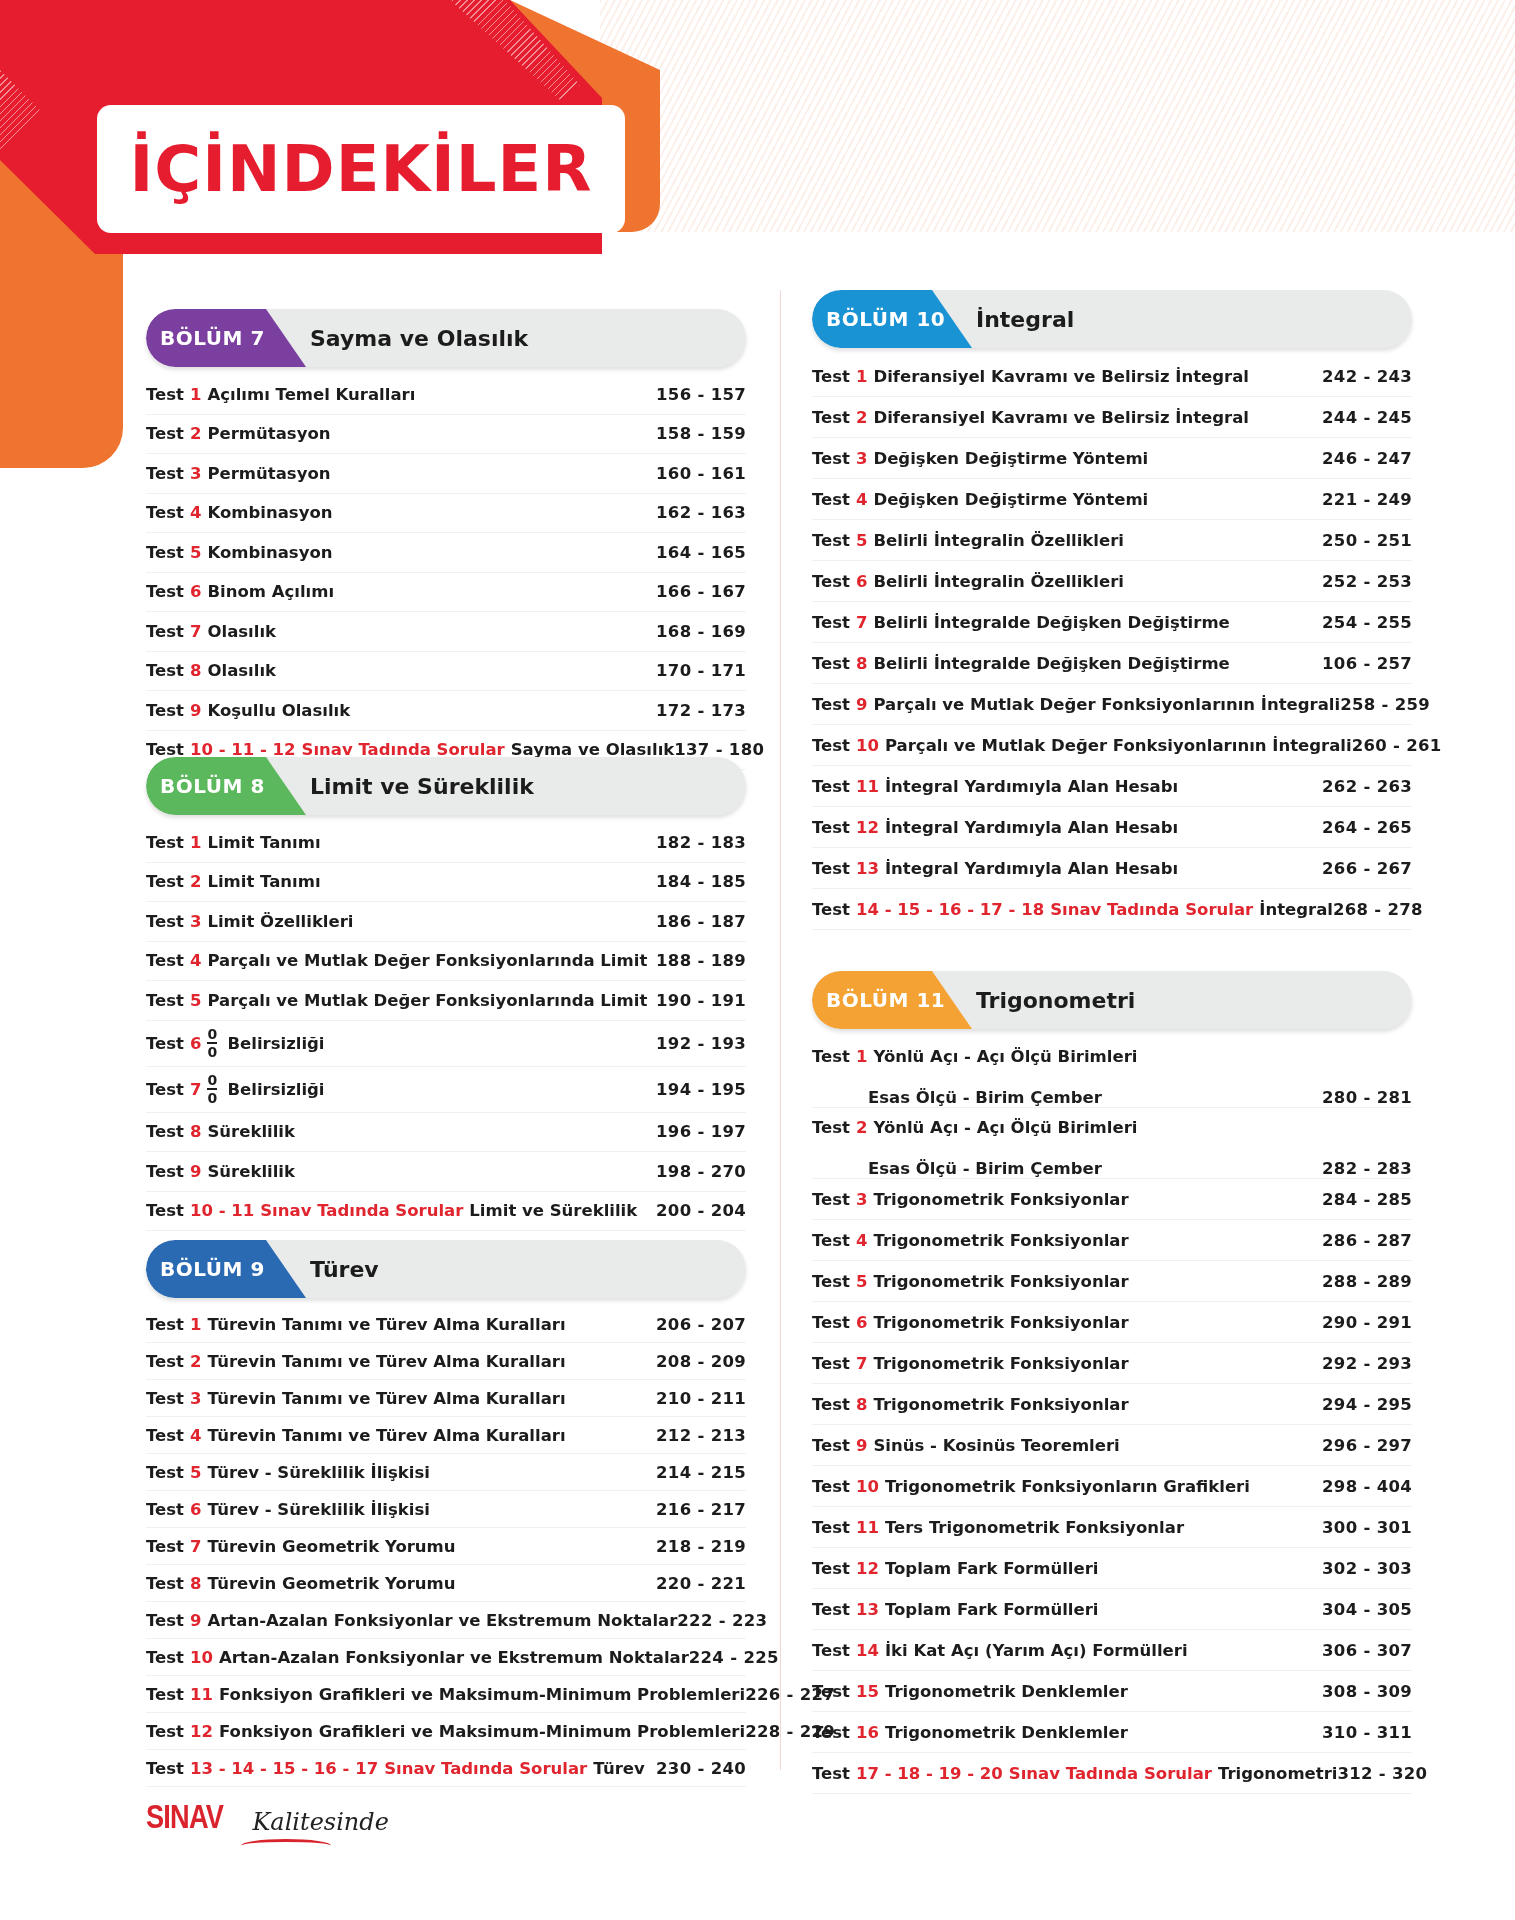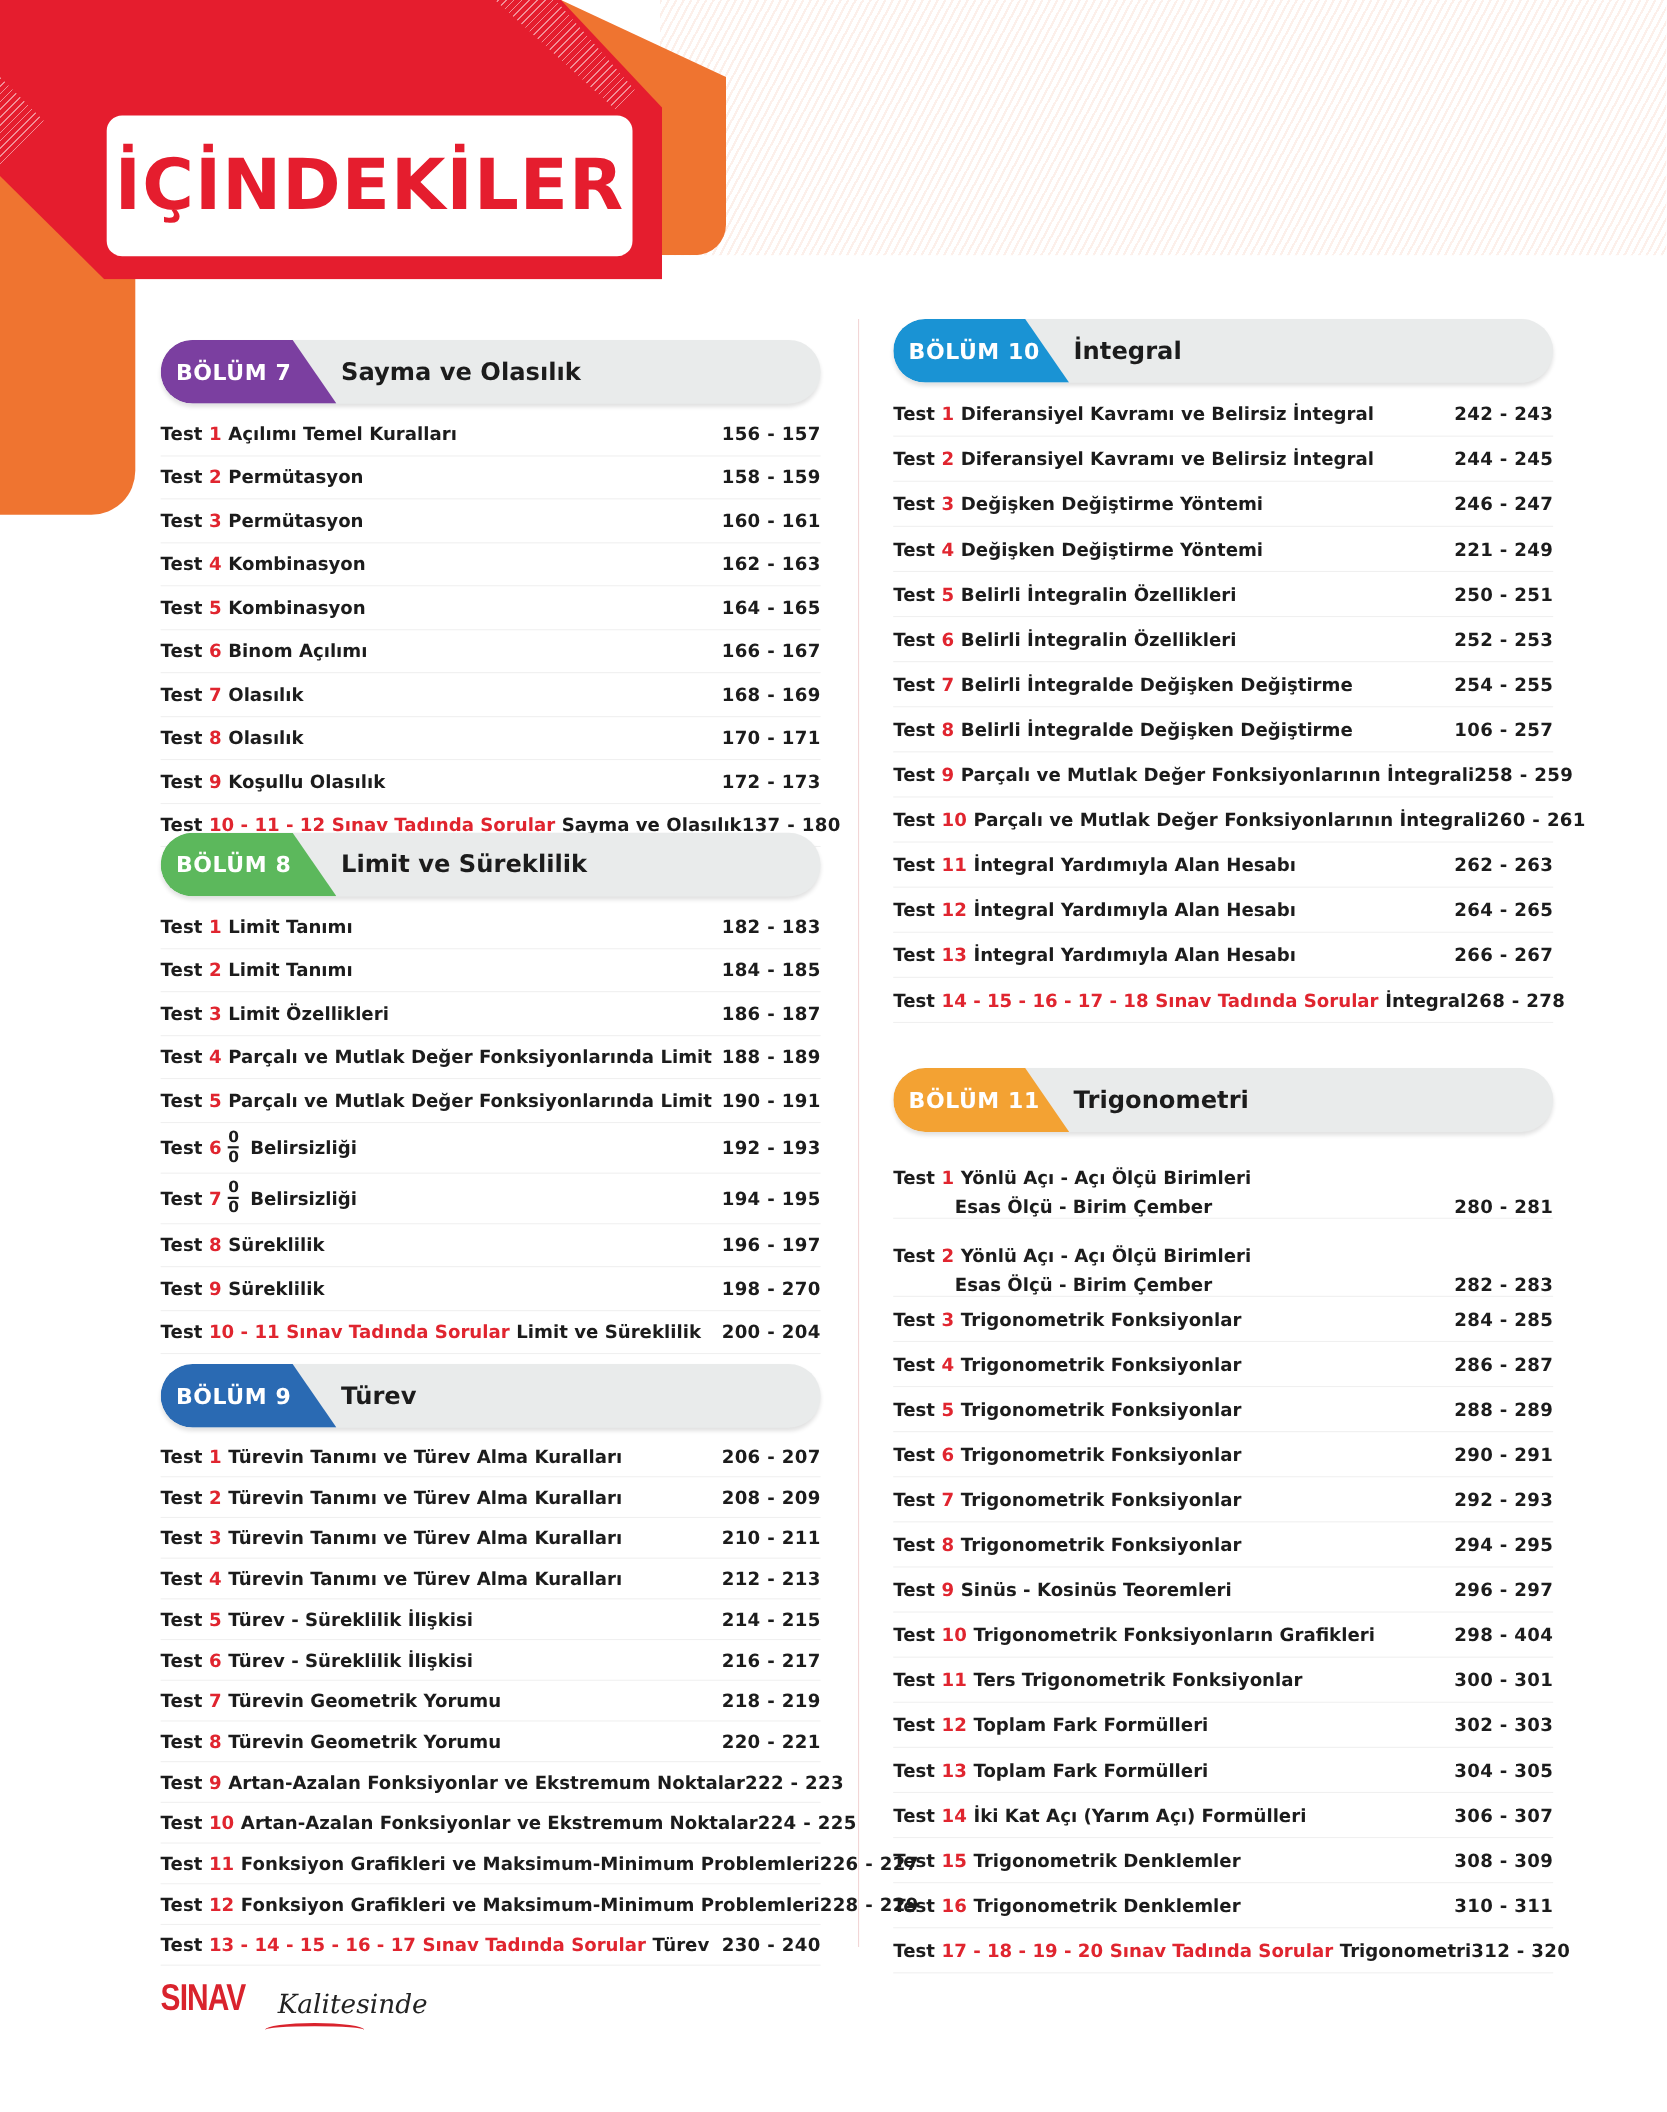--- a/index.html
+++ b/index.html
@@ -33,21 +33,21 @@
     position:absolute; left:0; top:0; width:602px; height:254px;
     background:repeating-linear-gradient(135deg, rgba(255,255,255,0.5) 0 1px, rgba(255,255,255,0) 1px 5px);
     clip-path:polygon(0 70px, 40px 110px, 0 150px);
   }
   .red-lines2 {
     position:absolute; left:0; top:0; width:602px; height:254px;
     background:repeating-linear-gradient(135deg, rgba(255,255,255,0.5) 0 1px, rgba(255,255,255,0) 1px 5px);
     clip-path:polygon(450px 0, 505px 0, 580px 85px, 560px 100px);
   }
   .title-box {
-    position:absolute; left:97px; top:105px; width:478px; height:128px;
+    position:absolute; left:97px; top:105px; width:528px; height:128px;
     background:#ffffff; border-radius:14px;
     display:flex; align-items:center; justify-content:center;
   }
   .title-text {
     font-family:"DejaVu Sans", sans-serif; font-weight:bold;
     font-size:64px; color:#e51d2e; letter-spacing:1px;
   }
   
   .col { position:absolute; width:600px; }
   .col-left { left:146px; }
@@ -87,21 +87,21 @@
   .row .num { color:#e0252f; margin-right:6px; }
   .row .red { color:#e0252f; margin-right:6px; }
   .row .pages { letter-spacing:0.3px; }
   .frac {
     display:inline-flex; flex-direction:column; align-items:center;
     font-size:14px; line-height:14px; margin-right:10px;
   }
   .frac .bar { width:10px; height:2px; background:#1c1c1c; margin:1px 0; }
   .row.two-line { align-items:flex-end; }
   .two-line .stack { display:flex; flex-direction:column; }
-  .two-line .sub { padding-left:56px; margin-top:8px; }
+  .two-line .sub { padding-left:56px; margin-top:22px; }
   
   .logo { position:absolute; left:146px; top:1797px; display:flex; align-items:flex-end;gap:32px; }
   .logo-a { font-family:"Liberation Sans", sans-serif; font-weight:bold; font-size:34px; color:#d9232d; letter-spacing:-1px; transform:scaleX(0.8); transform-origin:left; }
   .logo-b { font-family:"DejaVu Serif", serif; font-style:italic; font-size:24px; color:#222; margin-left:-22px; }
   .logo-swoosh { position:absolute; left:95px; top:42px; width:90px; height:10px; border-top:3px solid #d9232d; border-radius:50%; }
 </style>
 </head>
 <body>
 
 <div class="stripes"></div>

